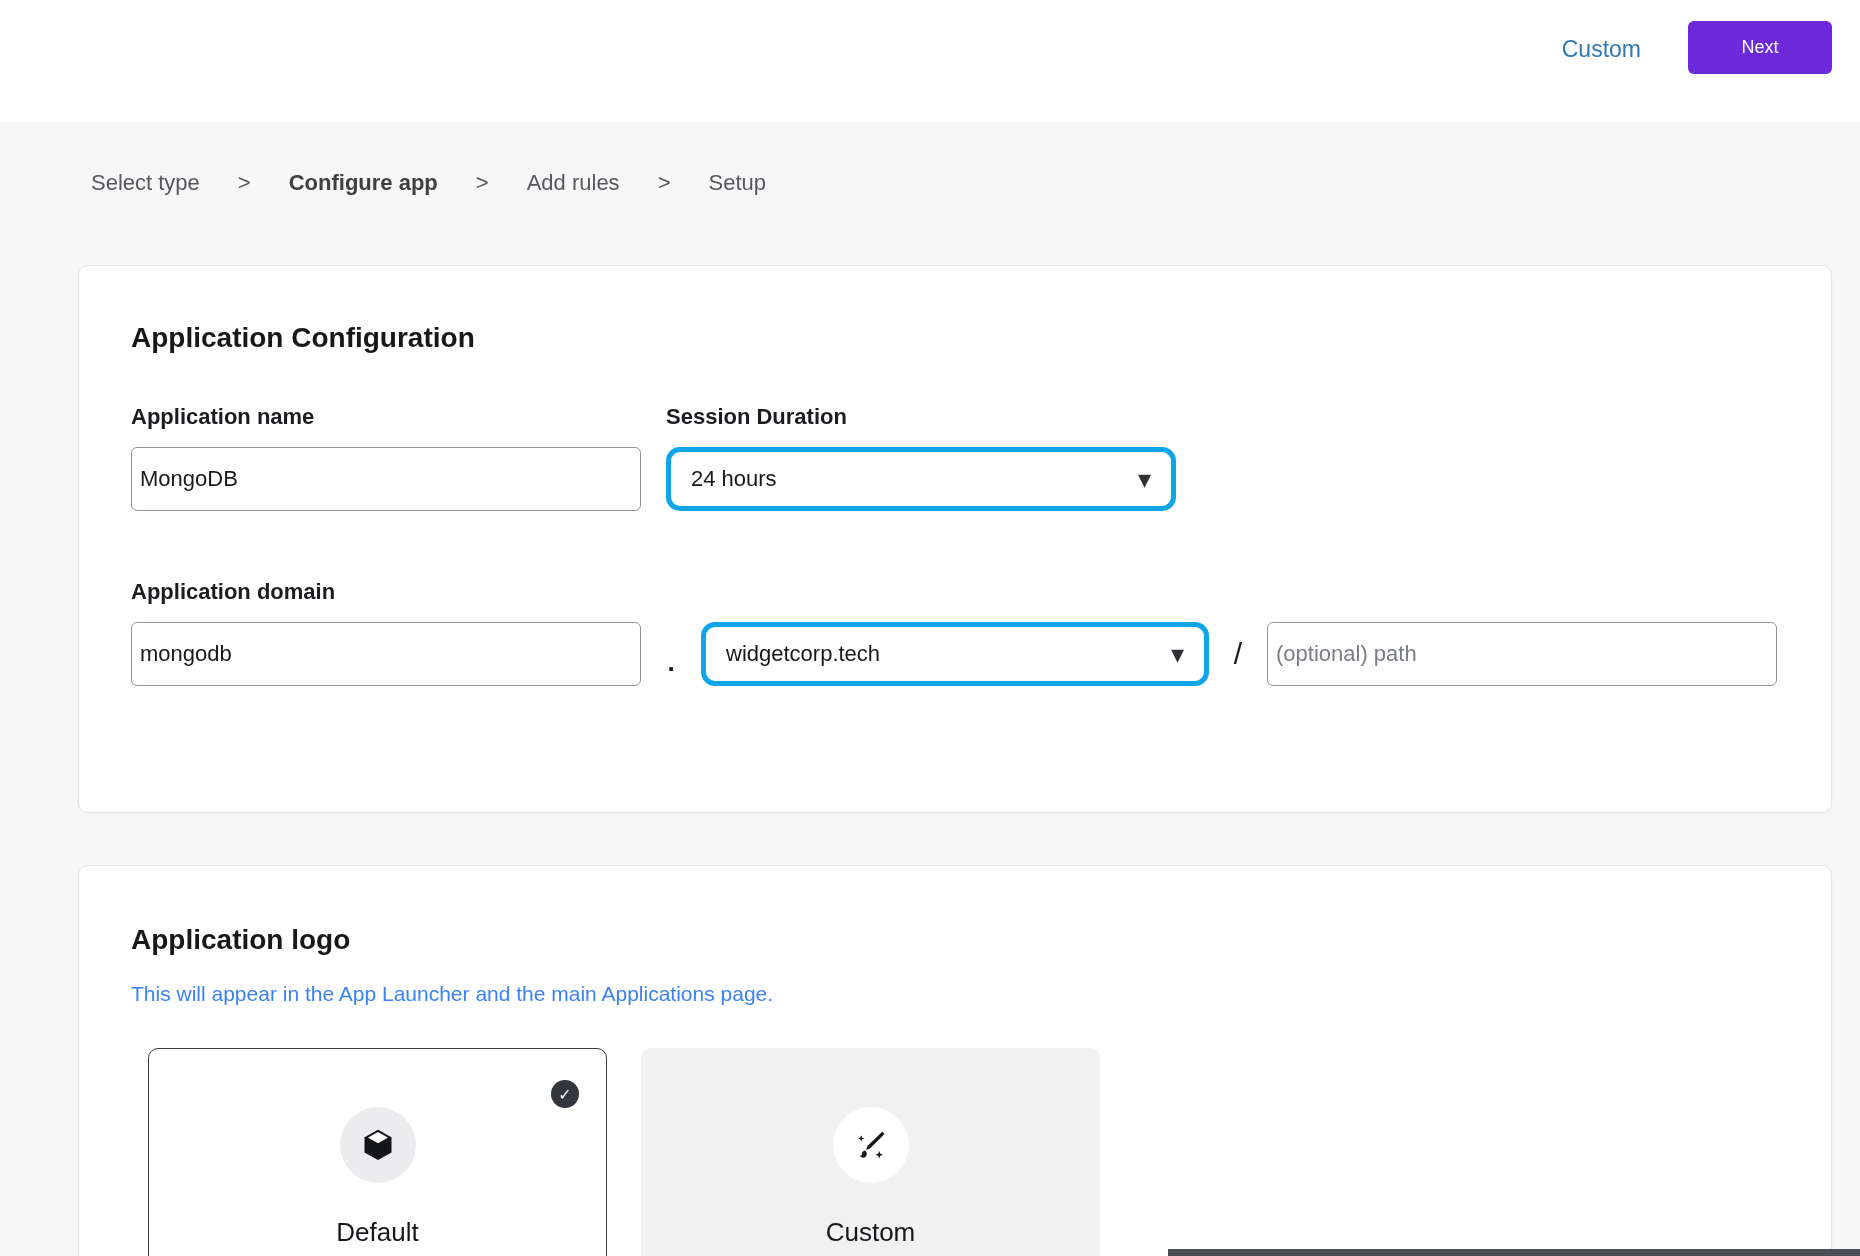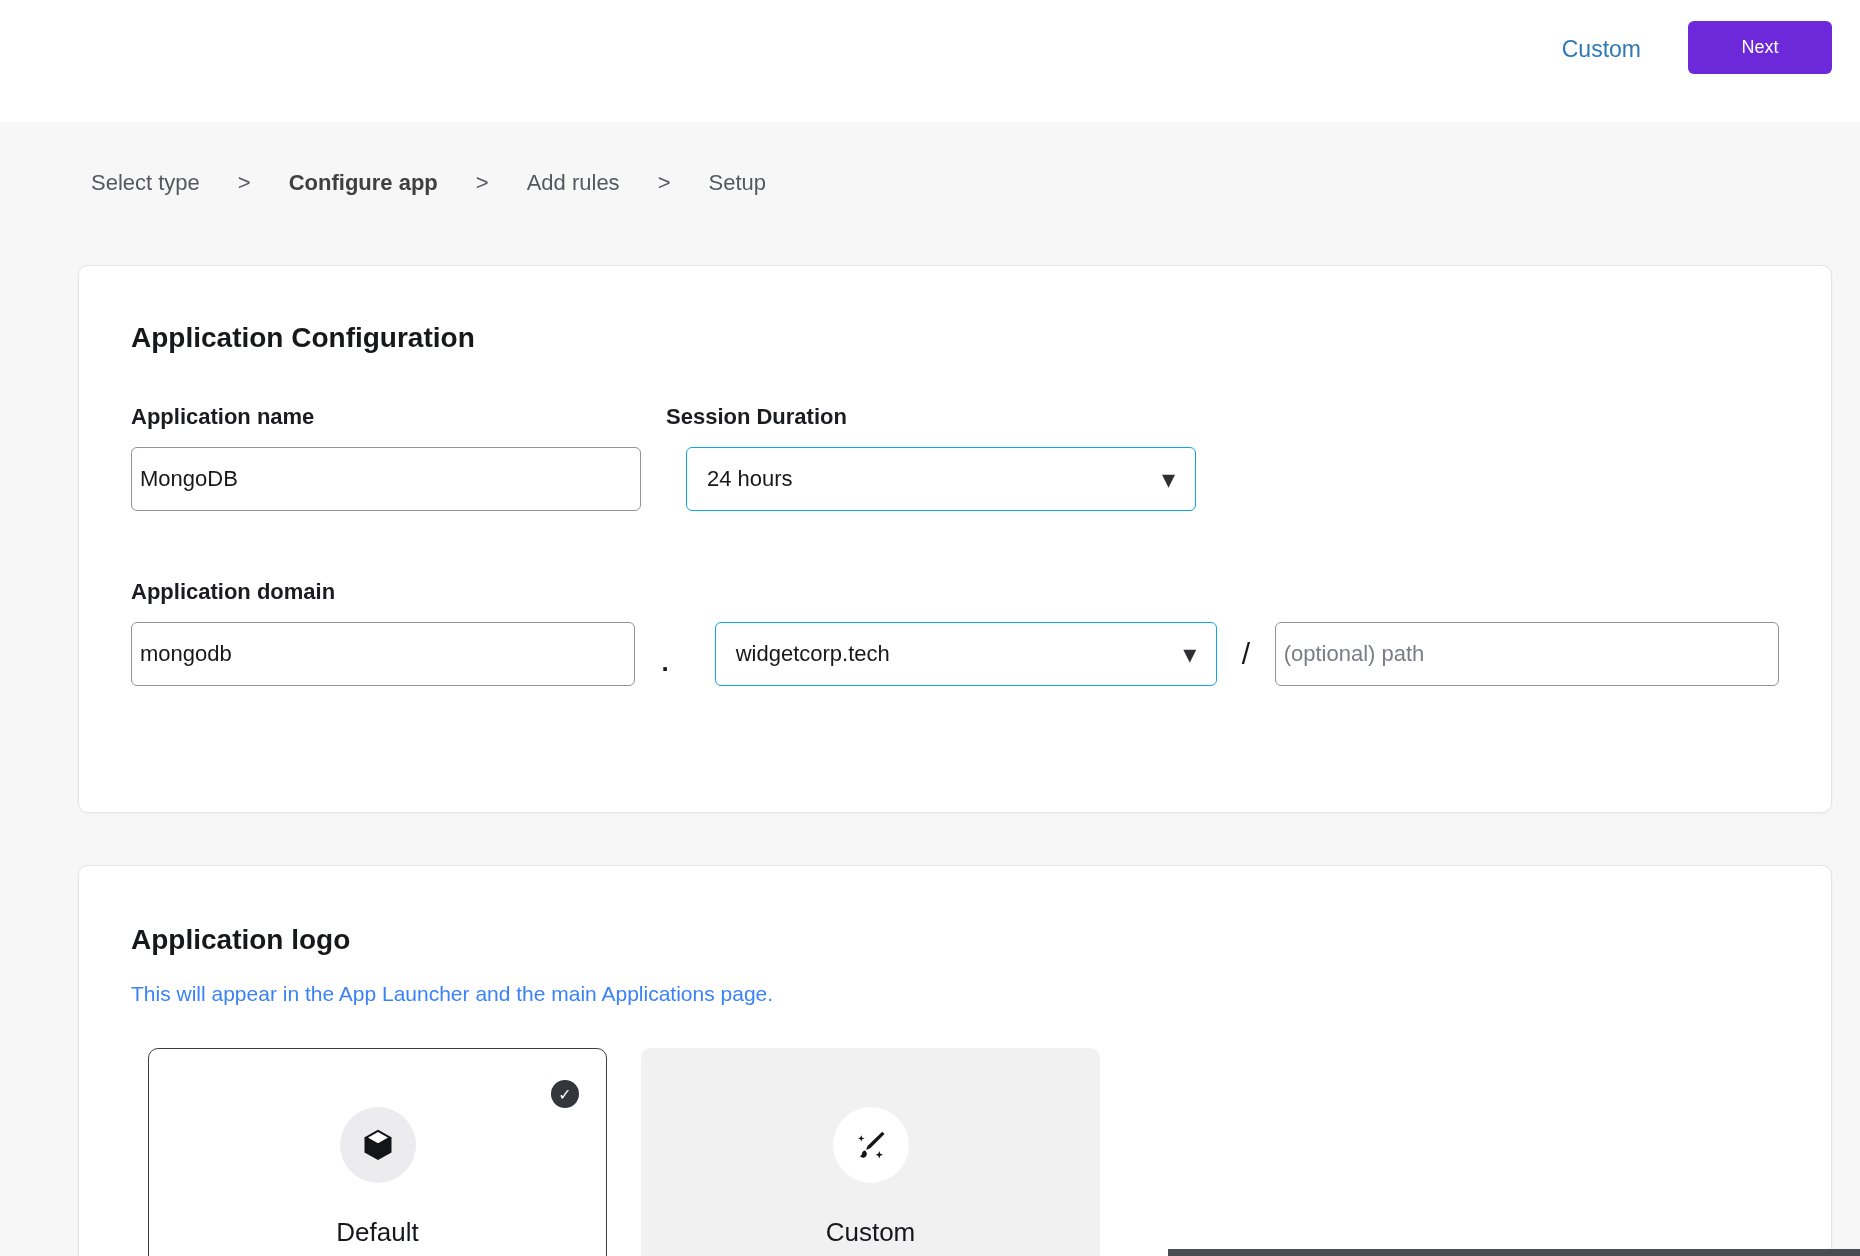--- a/index.html
+++ b/index.html
@@ -58,23 +58,23 @@
   .field-label { font-size: 22px; font-weight: 700; color: #1b1c1f; margin-bottom: 17px; }
 
   .text-input {
     height: 64px; border: 1px solid #919398; border-radius: 6px;
     padding: 0 8px; font-size: 22px; color: #17181a; background: #fff;
     font-family: inherit; width: 510px; outline: none;
   }
   .text-input::placeholder { color: #7a7d82; }
 
   .select {
-    height: 64px; width: 510px; border: 1px solid #0ea5e9; border-radius: 6px;
+    height: 64px; width: 510px; border: 5px solid #0ea5e9; border-radius: 14px;
     padding: 0 20px; font-size: 22px; color: #17181a; background: #fff;
-    display: flex; align-items: center; justify-content: space-between; cursor: pointer; margin-left: 20px;
+    display: flex; align-items: center; justify-content: space-between; cursor: pointer;
   }
   .select .caret { font-size: 26px; color: #2e3034; line-height: 1; }
 
   .domain-section { margin-top: 68px; }
   .domain-row { display: flex; align-items: center; margin-top: 17px; }
   .domain-row .subdomain-input { width: 510px; }
   .domain-row .dot-sep {
     width: 60px; text-align: center; font-size: 26px; font-weight: 700;
     transform: translateY(8px); color: #17181a;
   }

